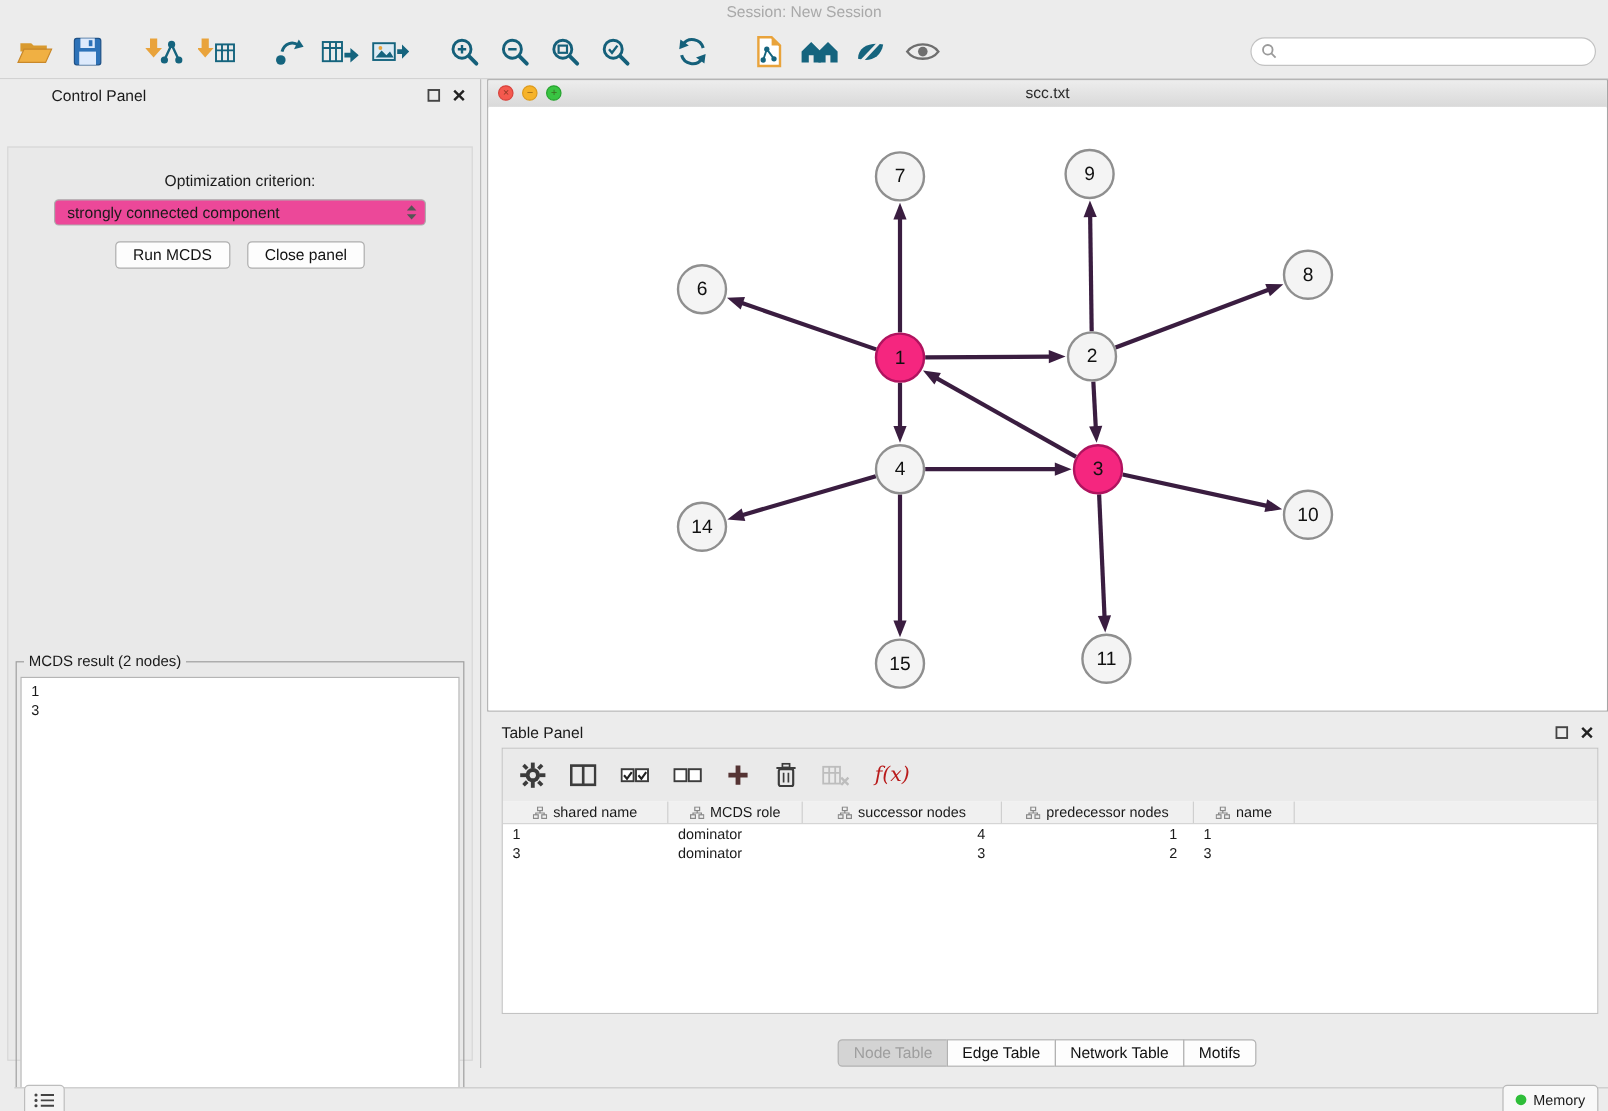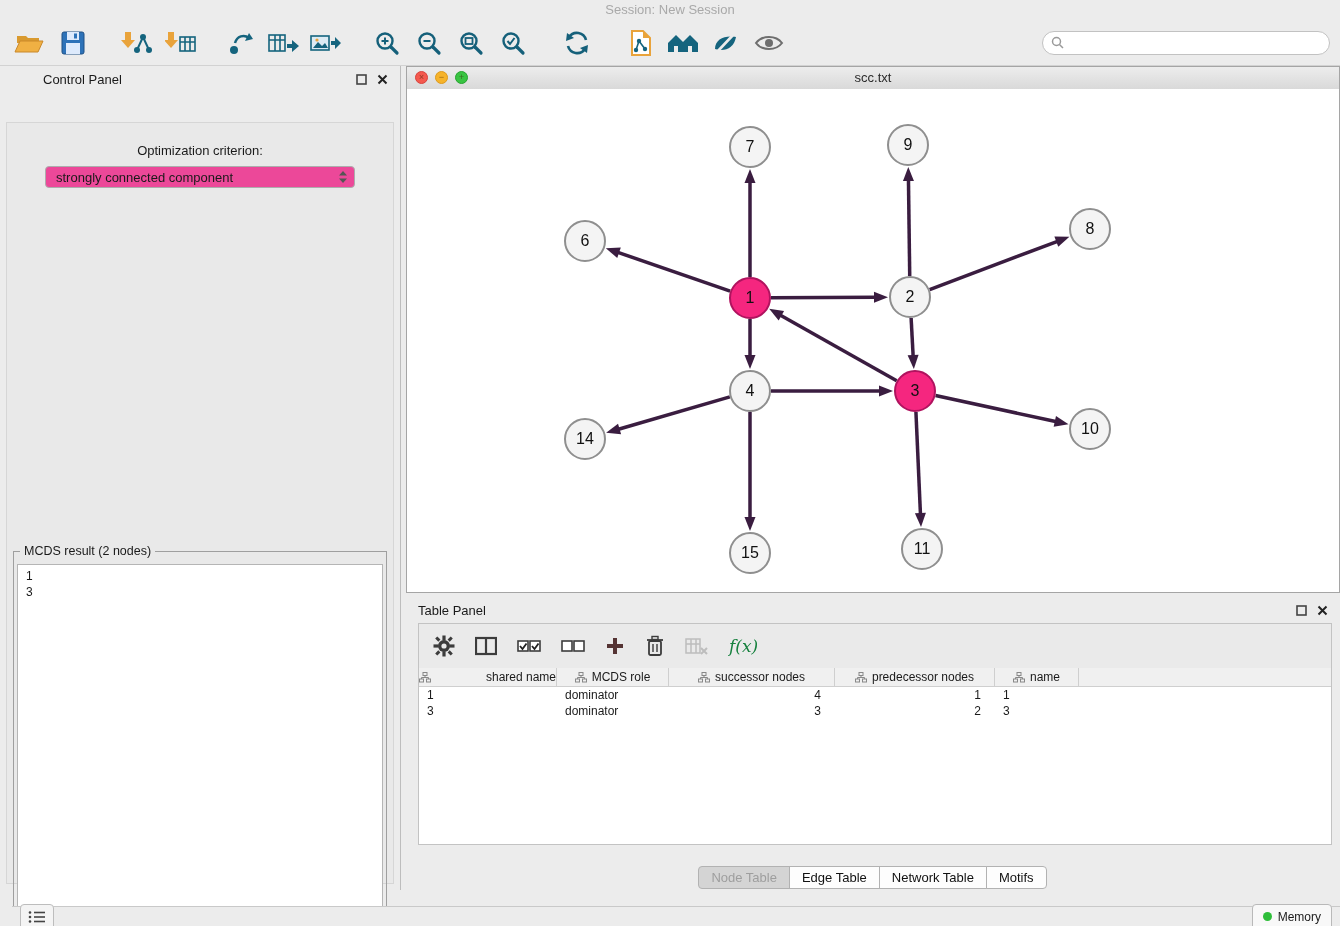--- a/index.html
+++ b/index.html
@@ -57,21 +57,21 @@
   .tl.green { background:#39c442; border:1px solid #26a32f; box-sizing:border-box; }
   .nw-canvas { position:absolute; top:22px; left:0; right:0; bottom:0; background:#fff; }
 
   
   .table-panel { position:absolute; left:406px; top:597px; width:934px; height:292px; background:#ececec; }
   .tp-inner { position:absolute; left:12px; right:8px; top:26px; bottom:44px; border:1px solid #c3c3c3;
     background:#fff; display:flex; flex-direction:column; overflow:hidden; }
   .tp-toolbar { background:#eaeaea; height:44px; display:flex; align-items:center; gap:20px;
     padding:0 14px; flex:0 0 auto; }
   .tico { display:flex; align-items:center; justify-content:center; }
-  .fx { font-family:"DejaVu Serif", serif; font-style:italic; font-size:17px; color:#15803d; }
+  .fx { font-family:"DejaVu Serif", serif; font-style:italic; font-size:17px; color:#b91c1c; }
   .tbl-header { display:flex; background:#f0f0f0; border-bottom:1px solid #cfcfcf; flex:0 0 auto; height:18px; }
   .th { display:flex; align-items:center; justify-content:center; gap:5px; font-size:12px;
     border-right:1px solid #cfcfcf; box-sizing:border-box; height:18px; }
   .tbl-rows { flex:1; background:#fff; overflow:auto; }
   .tr { display:flex; height:16px; align-items:center; }
   .td { font-size:12px; padding:0 14px 0 8px; box-sizing:border-box; white-space:nowrap; }
   .tp-tabs { position:absolute; bottom:0; left:0; right:0; }
 
   
   .statusbar { position:absolute; left:12px; right:0; bottom:0; height:20px; border-top:1px solid #c9c9c9;
@@ -240,20 +240,24 @@
       </span>
     </div>
     <div class="cp-body">
       <div class="opt-label">Optimization criterion:</div>
       <div class="dropdown">
         <span>strongly connected component</span>
         <svg width="10" height="14" viewBox="0 0 10 14">
           <polygon points="5,1 9,5.5 1,5.5" fill="#555"></polygon>
           <polygon points="5,13 9,8.5 1,8.5" fill="#555"></polygon>
         </svg>
+      </div>
+      <div class="btn-row">
+        <button class="btn">Run MCDS</button>
+        <button class="btn">Close panel</button>
       </div>
       <div class="result-group">
         <span class="legend">MCDS result (2 nodes)</span>
         <div class="result-box">
             <div>1</div>
             <div>3</div>
           </div>
       </div>
     </div>
   </div>
@@ -422,21 +426,21 @@
             <g stroke="#bdbdbd" stroke-width="1.5" fill="none">
               <rect x="1" y="3" width="14" height="14"></rect>
               <path d="M1 8 h14 M6 3 v14 M11 3 v14"></path>
             </g>
             <path d="M16 12 l6 6 M22 12 l-6 6" stroke="#bdbdbd" stroke-width="2"></path>
           </svg>
         </span>
         <span class="tico fx">f(x)</span>
       </div>
       <div class="tbl-header">
-          <div class="th" style="width: 138px; justify-content: space-between;">
+          <div class="th" style="width: 138px;">
             <svg width="12" height="11" viewBox="0 0 12 11">
               <rect x="4" y="0.5" width="4" height="3" fill="none" stroke="#888" stroke-width="1"></rect>
               <rect x="0.5" y="7" width="4" height="3" fill="none" stroke="#888" stroke-width="1"></rect>
               <rect x="7.5" y="7" width="4" height="3" fill="none" stroke="#888" stroke-width="1"></rect>
               <path d="M6 3.5 v2 M2.5 7 v-1.5 h7 V7" stroke="#888" fill="none" stroke-width="1"></path>
             </svg>
             <span>shared name</span>
           </div>
           <div class="th" style="width: 112px;">
             <svg width="12" height="11" viewBox="0 0 12 11">

